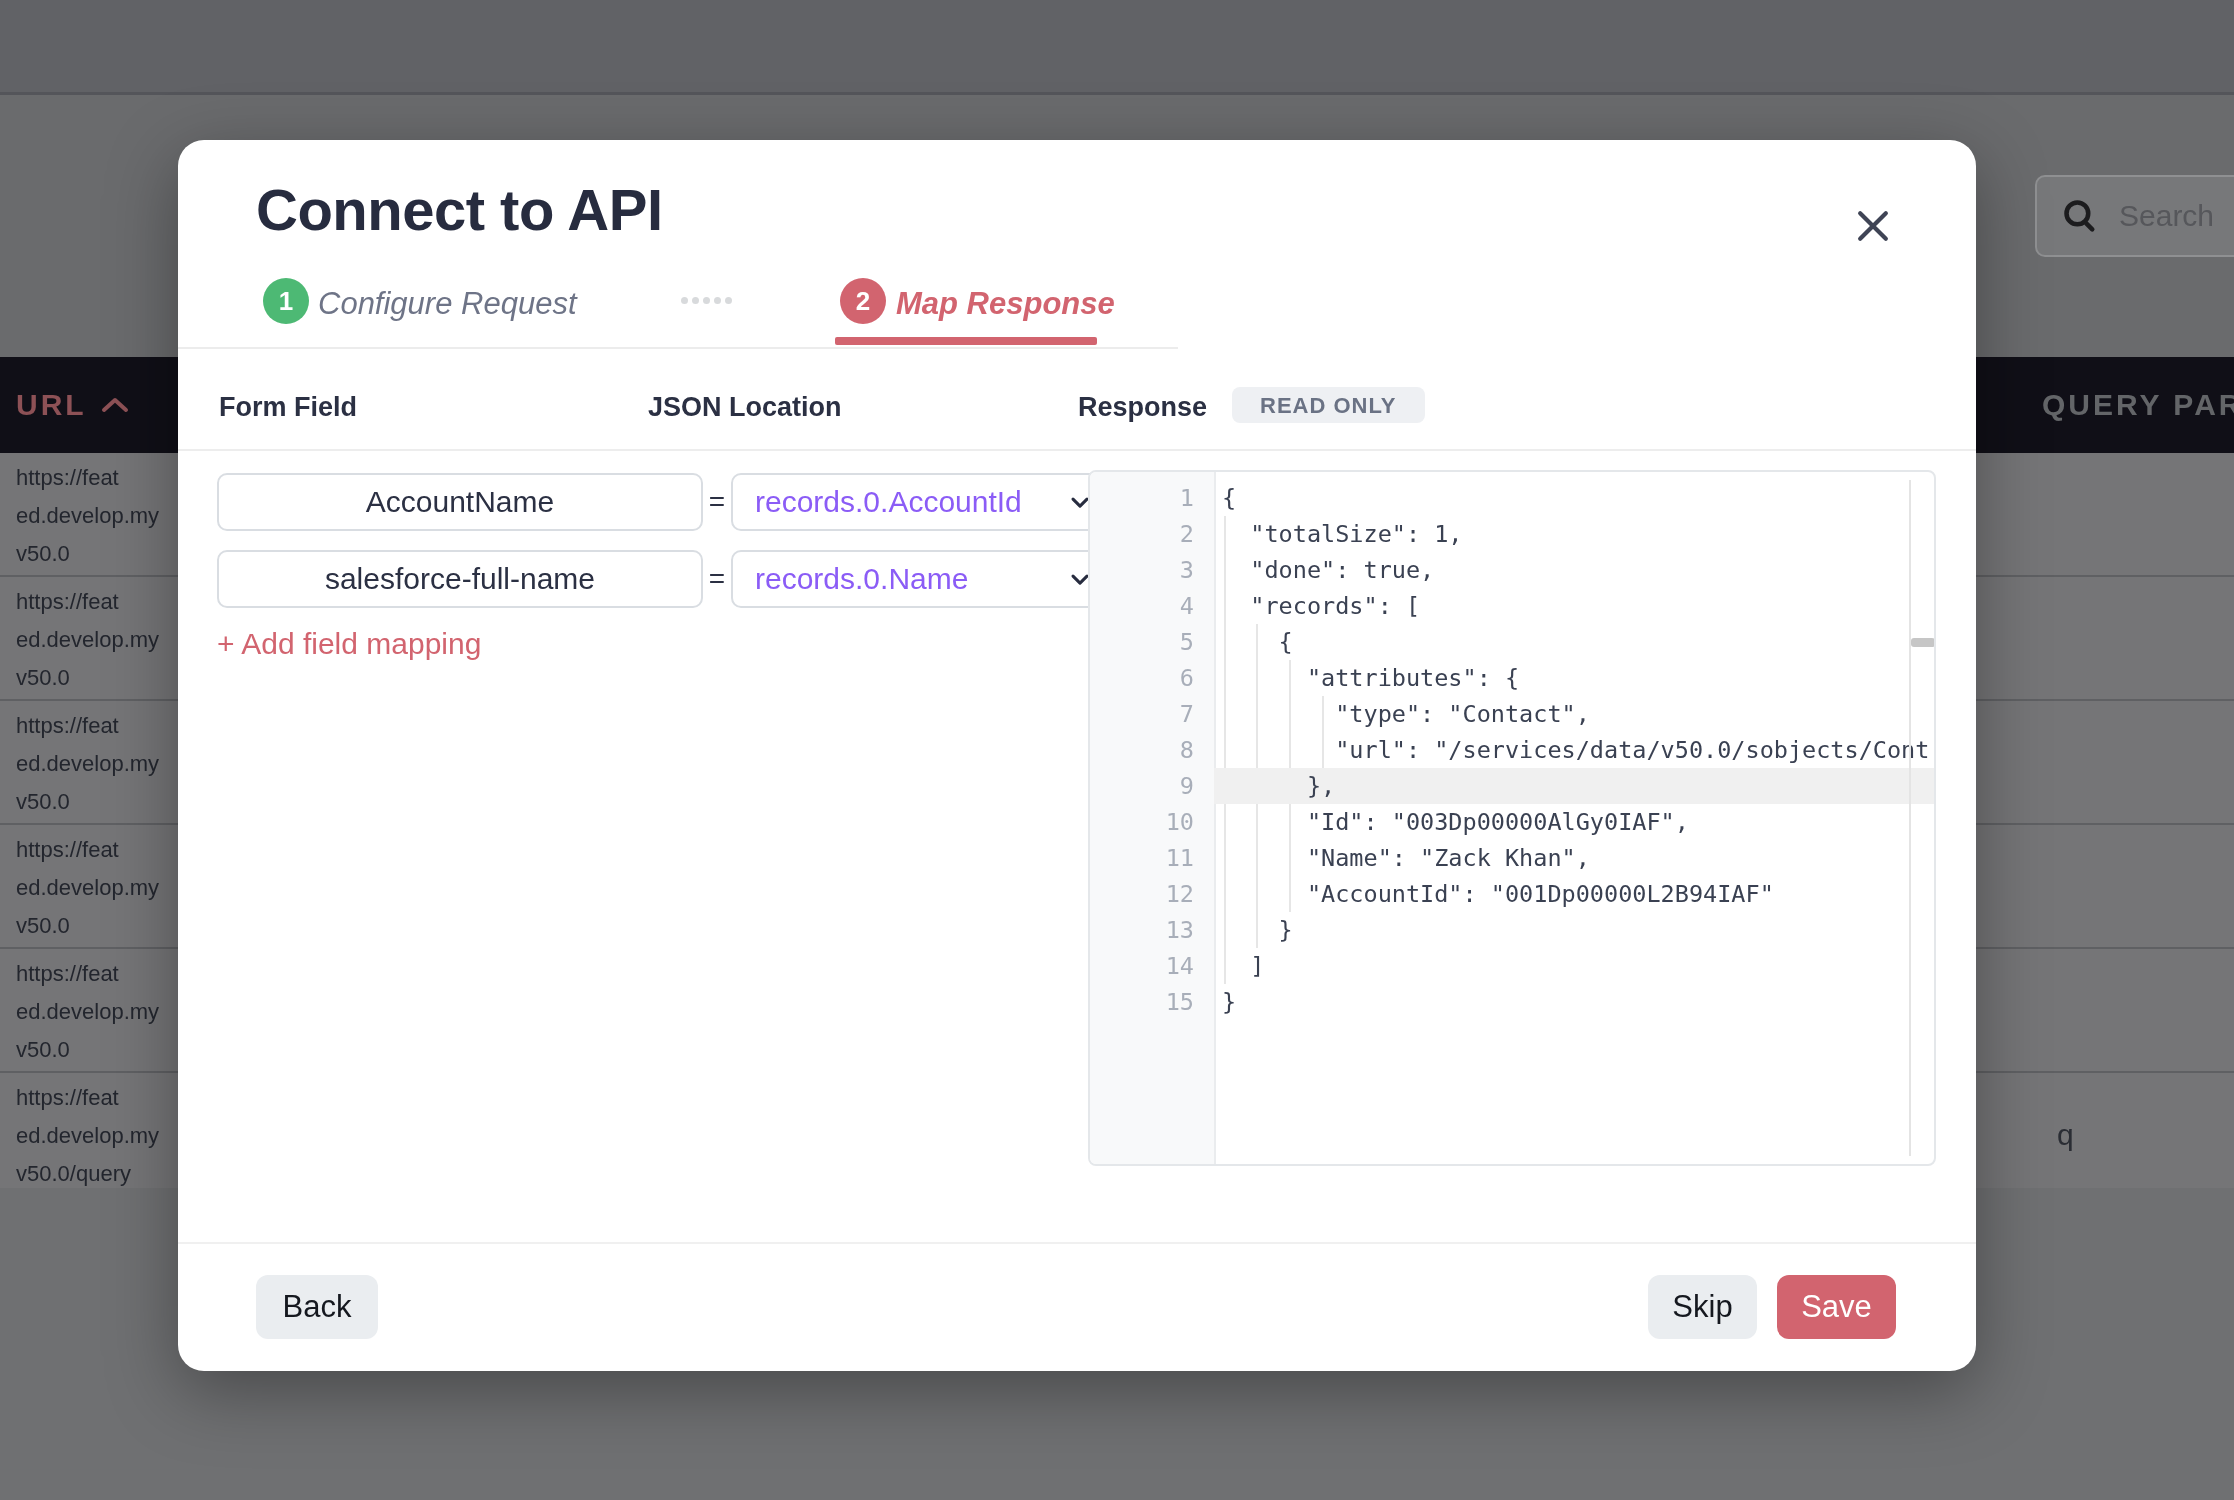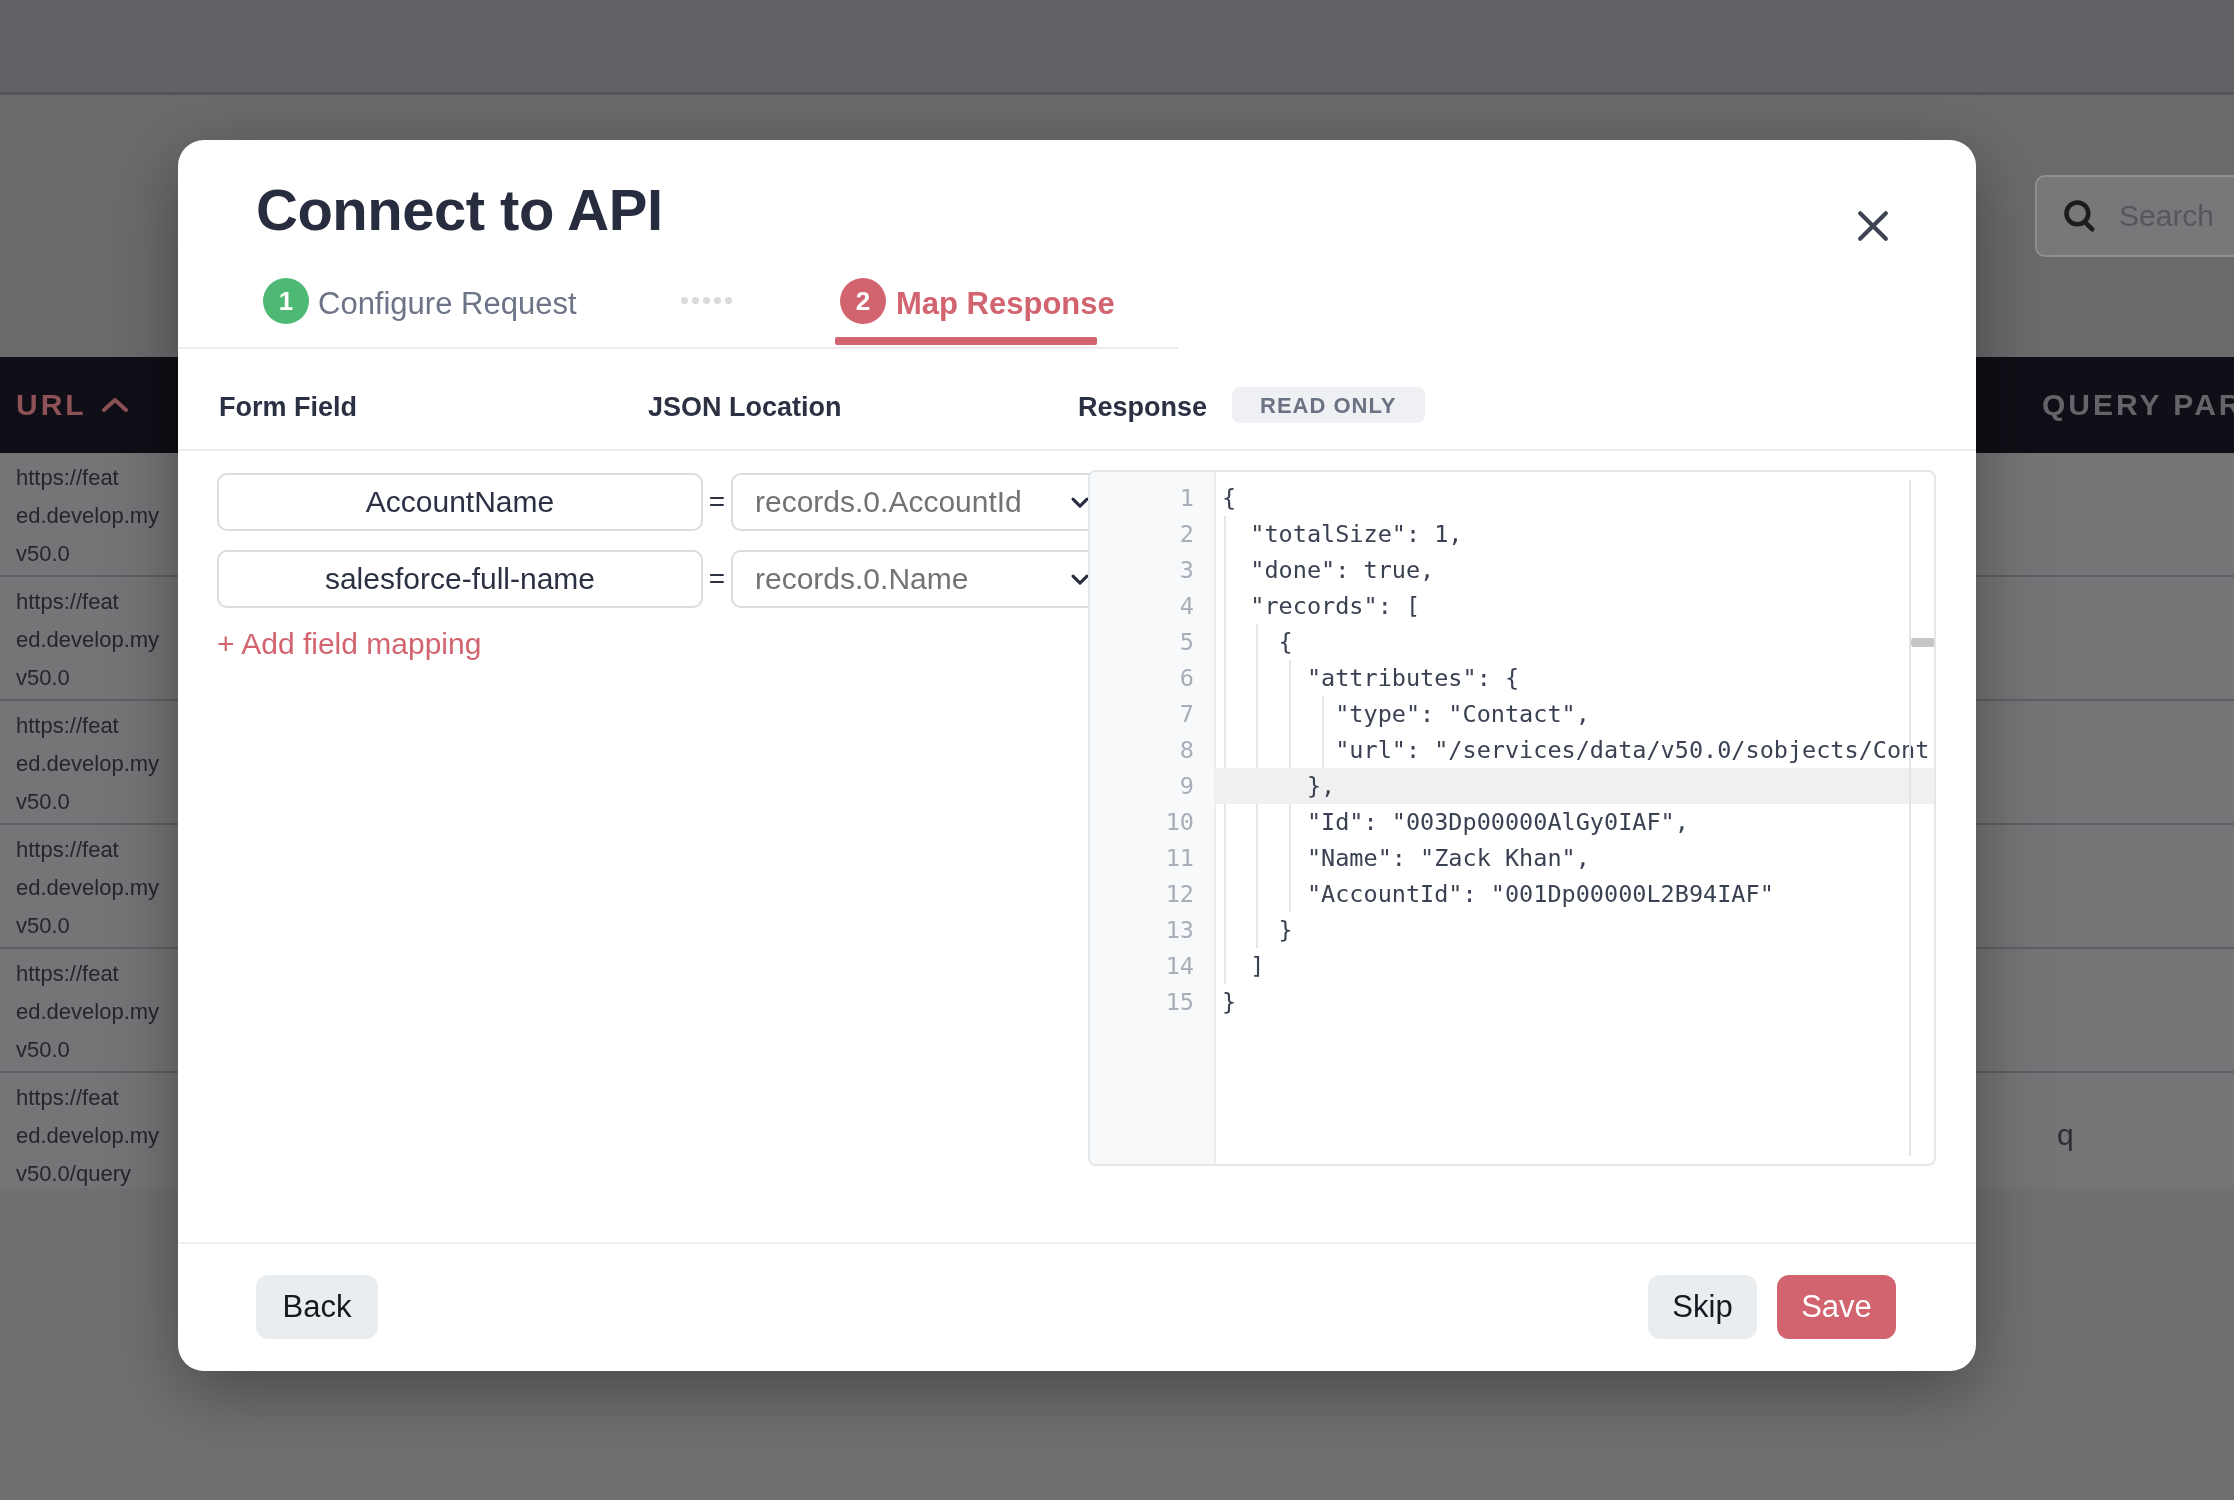--- a/index.html
+++ b/index.html
@@ -38,42 +38,42 @@
            background:transparent;cursor:pointer;padding:0;}
 
   .tab-border{position:absolute;left:0;top:207px;width:1000px;height:2px;background:#ececec;}
   .tab-active-bar{position:absolute;left:657px;top:197px;width:262px;height:8px;
                   background:#d2646f;border-radius:2px;}
   .step-circle{position:absolute;top:138px;width:46px;height:46px;border-radius:50%;
                color:#fff;font-size:26px;font-weight:bold;display:flex;
                align-items:center;justify-content:center;}
   .step1{left:85px;background:#4db974;}
   .step2{left:662px;background:#d2646f;}
-  .step-label{position:absolute;top:146px;font-size:31px;cursor:pointer;}
+  .step-label{position:absolute;top:146px;font-size:31px;cursor:pointer;font-style:italic;}
   .lbl1{left:140px;color:#6e7487;}
   .lbl2{left:718px;color:#d2646f;font-weight:600;}
   .step-dots{position:absolute;left:503px;top:157px;display:flex;gap:4px;}
   .step-dots i{width:7px;height:7px;border-radius:50%;background:#d8dadc;}
 
   .col-h{position:absolute;top:252px;font-size:27px;font-weight:bold;color:#2b3043;}
   .h-form{left:41px;} .h-json{left:470px;} .h-resp{left:900px;}
   .ro-badge{position:absolute;left:1054px;top:247px;height:36px;line-height:37px;
             padding:0 28px;border-radius:8px;background:#eef0f3;color:#6a7284;
             font-size:22px;font-weight:bold;letter-spacing:1px;}
   .head-divider{position:absolute;left:0;top:309px;width:1798px;height:2px;background:#ededed;}
 
   .map-rows{position:absolute;left:39px;top:333px;}
   .map-row{display:flex;align-items:center;margin-bottom:19px;height:58px;}
   .field-box{width:486px;height:58px;border:2px solid #d9dde2;border-radius:10px;
              box-sizing:border-box;display:flex;align-items:center;justify-content:center;
              font-size:30px;color:#2b3043;background:#fff;}
   .eq{width:28px;text-align:center;font-size:28px;color:#2b3043;}
   .select-box{width:381px;height:58px;border:2px solid #d9dde2;border-radius:10px;
               box-sizing:border-box;display:flex;align-items:center;
-              padding:0 16px 0 22px;font-size:30px;color:#737373;background:#fff;cursor:pointer;}
+              padding:0 16px 0 22px;font-size:30px;color:#8b5cf6;background:#fff;cursor:pointer;}
   .select-box span{flex:1;white-space:nowrap;overflow:hidden;}
   .trash-btn{margin-left:21px;width:46px;height:46px;border:none;background:transparent;
              cursor:pointer;padding:0;display:flex;align-items:center;justify-content:center;}
   .add-link{position:absolute;left:39px;top:487px;font-size:30px;color:#d2646f;
             cursor:pointer;background:none;border:none;padding:0;font-family:inherit;}
 
   .resp-panel{position:absolute;left:910px;top:330px;width:848px;height:696px;
               border:2px solid #e4e7ea;border-radius:8px;box-sizing:border-box;
               overflow:hidden;background:#fff;}
   .gutter{position:absolute;left:0;top:0;width:124px;height:100%;background:#f8f9fa;

